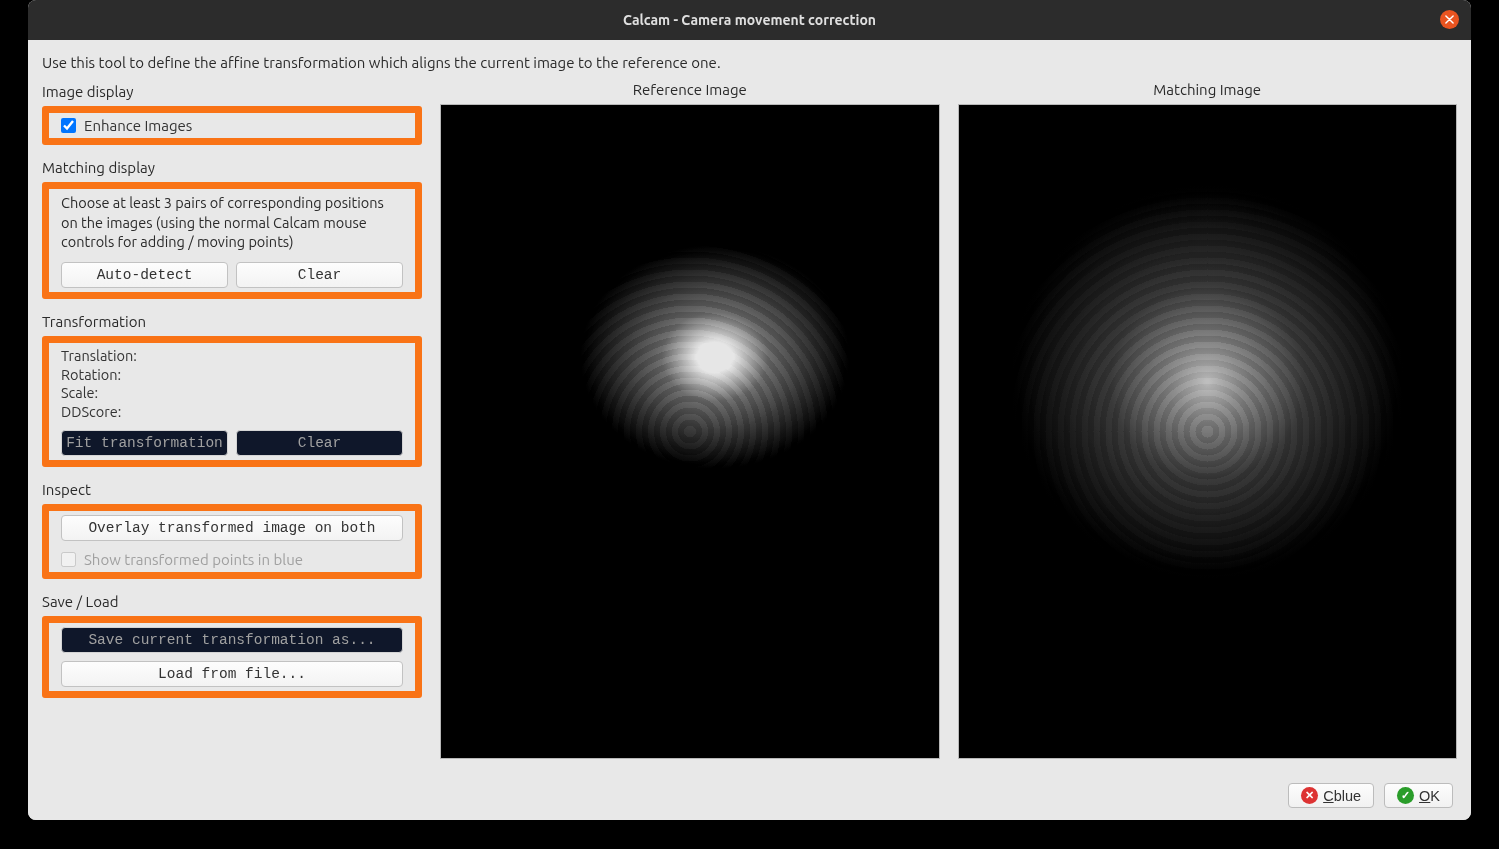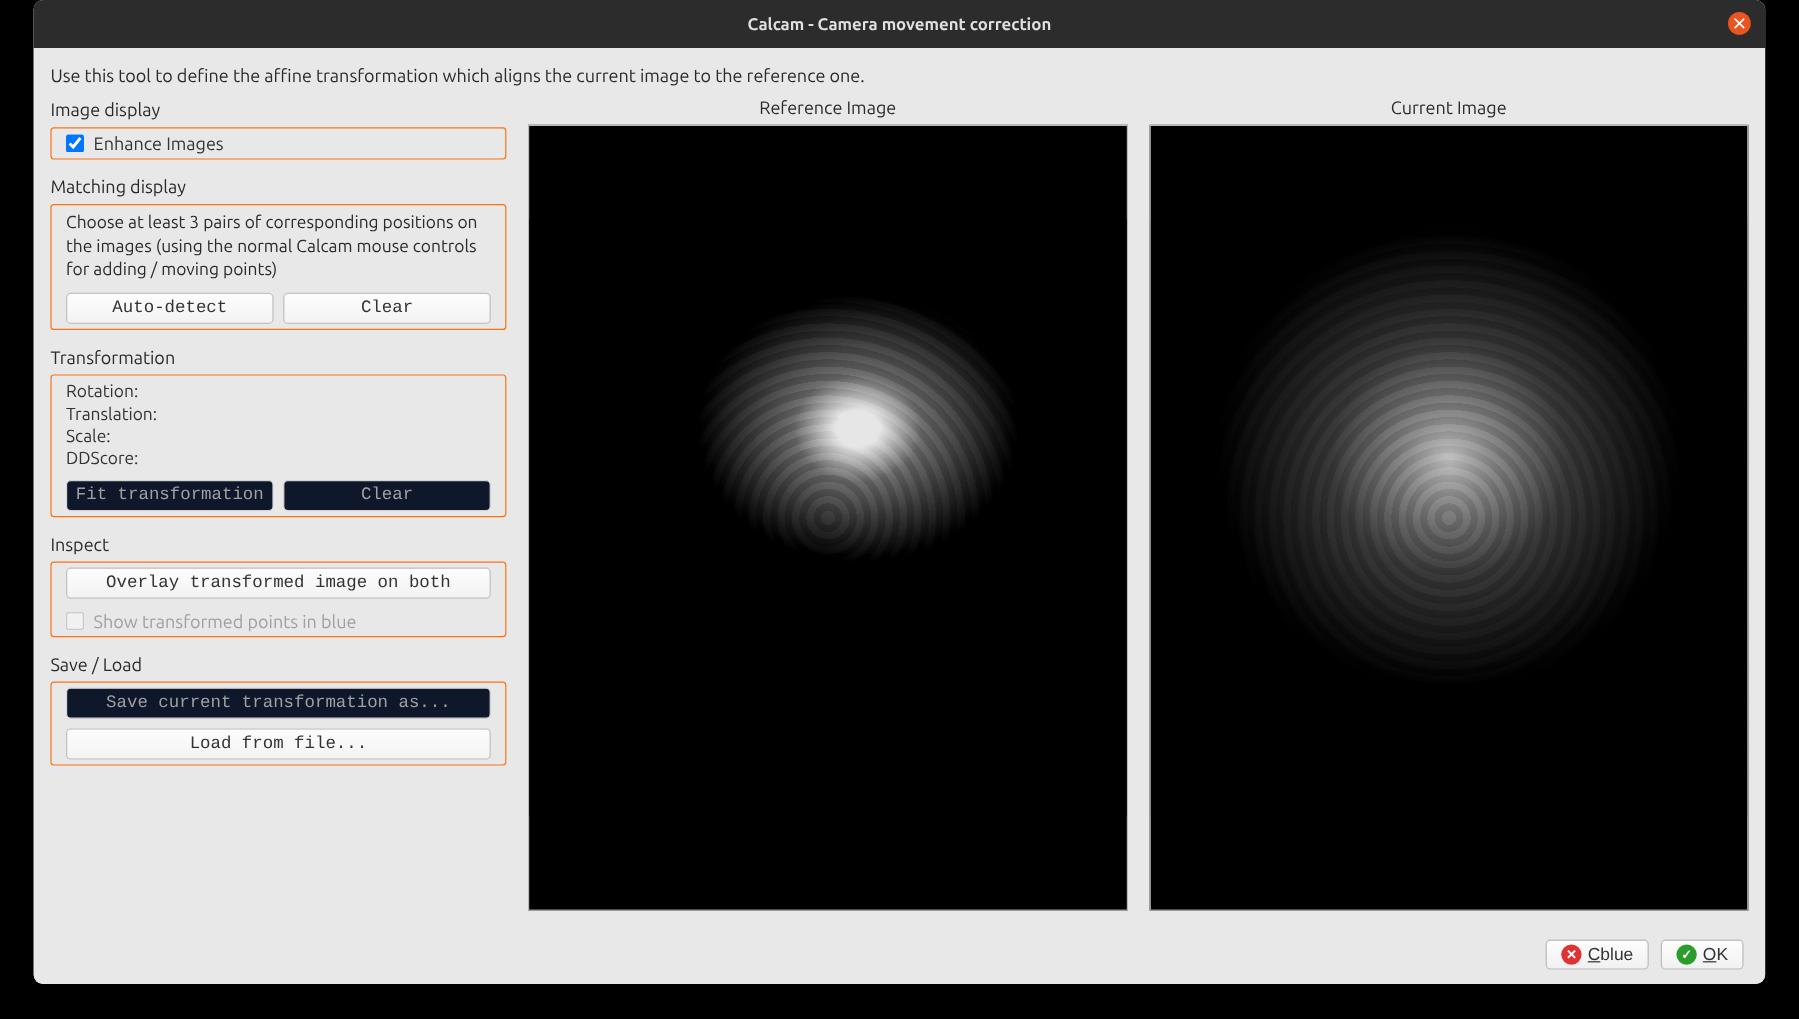--- a/index.html
+++ b/index.html
@@ -73,21 +73,21 @@
     display: flex;
     flex-direction: column;
     gap: 2px;
   }
   .section-label {
     font-size: 15px;
     color: #2a2a2a;
     padding: 2px 0 4px 0;
   }
   .panel {
-    border: 1px solid #f97316;
+    border: 7px solid #f97316;
     border-radius: 3px;
     background: #e8e8e8;
     padding: 4px 12px;
     margin-bottom: 10px;
   }
   .check-row {
     display: flex;
     align-items: center;
     gap: 8px;
     font-size: 15px;
@@ -227,22 +227,22 @@
           <div class="hint">Choose at least 3 pairs of corresponding positions on the images (using the normal Calcam mouse controls for adding / moving points)</div>
           <div class="btn-row">
             <button class="btn">Auto-detect</button>
             <button class="btn">Clear</button>
           </div>
         </div>
 
         <div class="section-label">Transformation</div>
         <div class="panel">
           <div class="kv">
+            <div>Translation:</div>
             <div>Rotation:</div>
-            <div>Translation:</div>
             <div>Scale:</div>
             <div>DDScore:</div>
           </div>
           <div class="btn-row">
             <button class="btn disabled" disabled="">Fit transformation</button>
             <button class="btn disabled" disabled="">Clear</button>
           </div>
         </div>
 
         <div class="section-label">Inspect</div>
@@ -263,21 +263,21 @@
       </div>
 
       <div class="image-col">
         <div class="img-label">Reference Image</div>
         <div class="img-viewport">
           <div class="fake-img"></div>
         </div>
       </div>
 
       <div class="image-col">
-        <div class="img-label">Current Image</div>
+        <div class="img-label">Matching Image</div>
         <div class="img-viewport">
           <div class="fake-img b"></div>
         </div>
       </div>
 
     </div>
 
     <div class="footer">
       <button class="dlg-btn">
         <span class="circle-icon red">✕</span>

